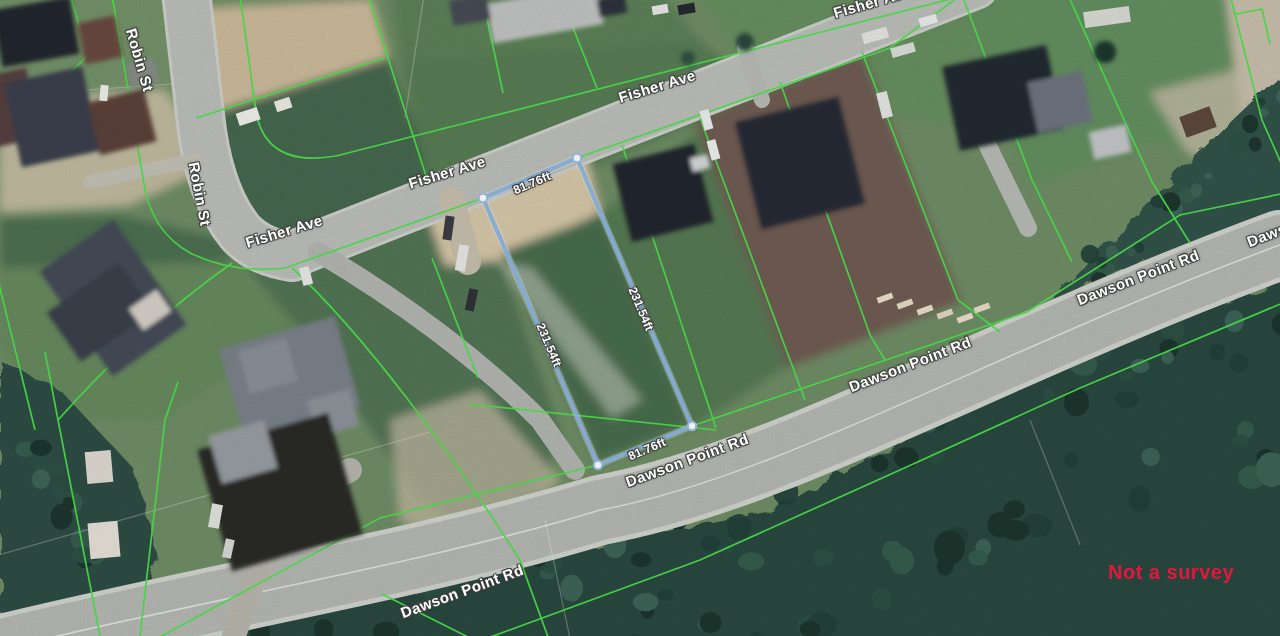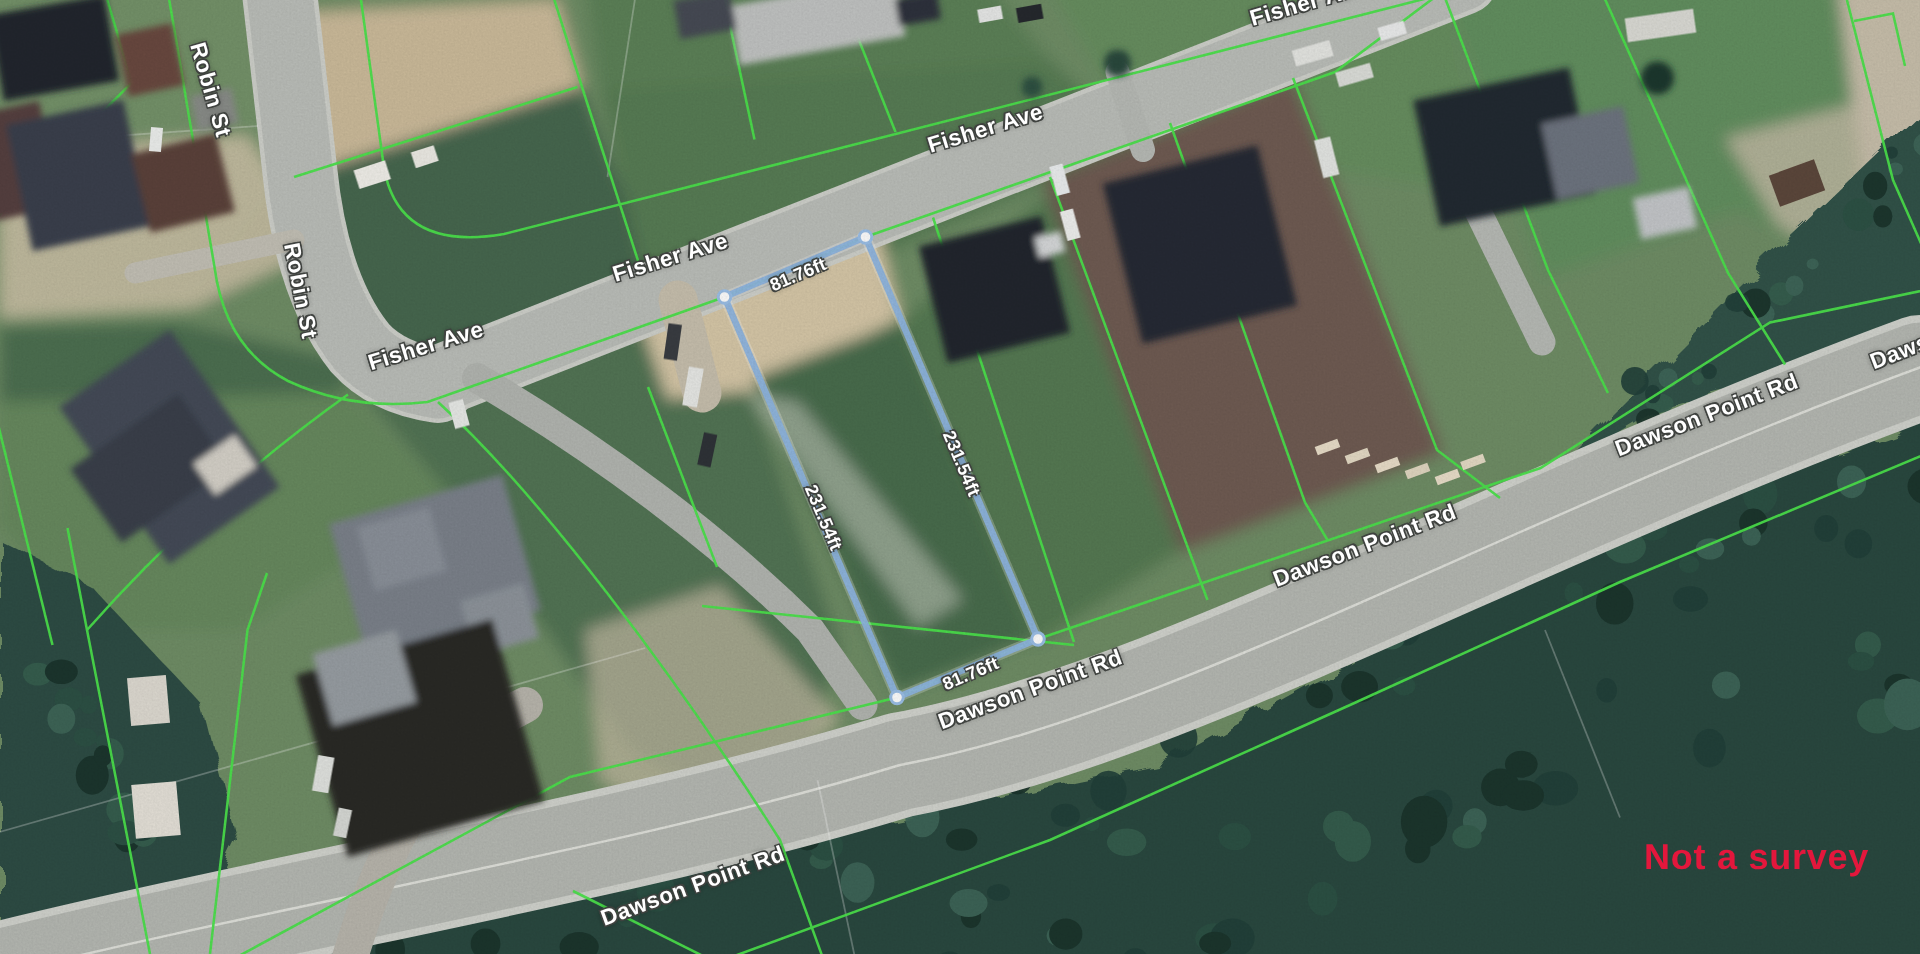--- a/index.html
+++ b/index.html
@@ -16,21 +16,21 @@
     white-space:nowrap;
     color:#ffffff;
     font-weight:bold;
     text-shadow:-1px -1px 0 #3f423f,1px -1px 0 #3f423f,-1px 1px 0 #3f423f,1px 1px 0 #3f423f,0 0 4px rgba(0,0,0,.55);
     pointer-events:none;
   }
   .street-label{font-size:15px;letter-spacing:.4px;}
   .dim-label{font-size:12px;letter-spacing:.2px;}
   .watermark{
     position:absolute;
-    font-size:24px;
+    font-size:20px;
     font-weight:bold;
     letter-spacing:.5px;
     white-space:nowrap;
     text-shadow:none;
   }
 </style>
 </head>
 <body>
 
 <div class="map-frame">

